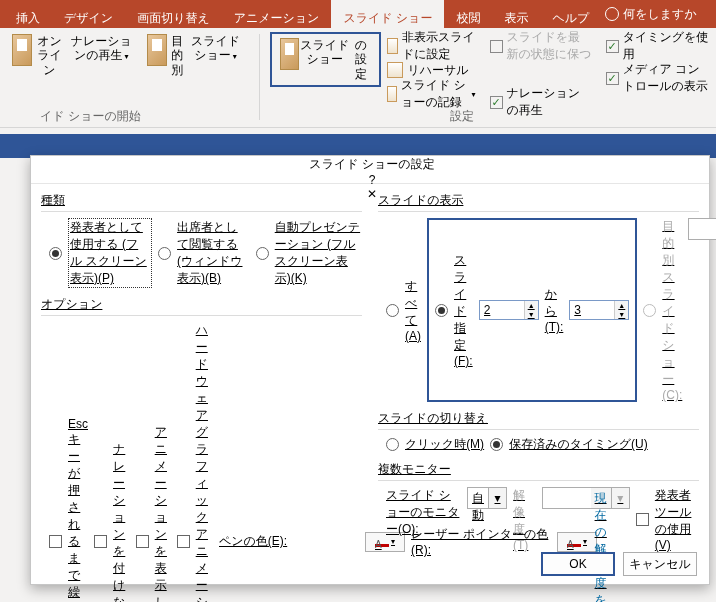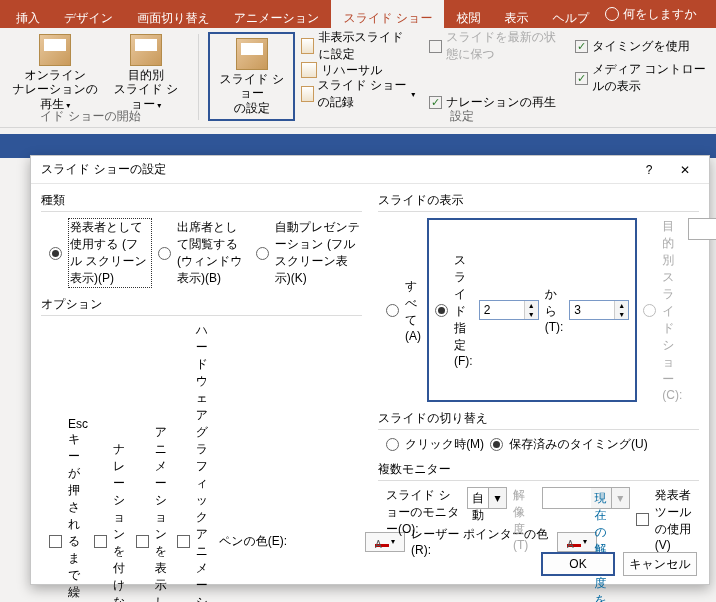--- a/index.html
+++ b/index.html
@@ -9,21 +9,21 @@
 .tabs { display: flex; align-items: center; height: 28px; background: #b7472a; color: #fff; padding-left: 4px; }
 .tab { padding: 4px 12px; line-height: 28px; height: 28px; cursor: pointer; }
 .tab.active { background: #f3f2f1; color: #b7472a; }
 .tell-me { display: flex; align-items: center; margin-left: 4px; }
 .tell-me .bulb { width: 14px; height: 14px; border: 1px solid #fff; border-radius: 50%; margin-right: 4px; position: relative; }
 
 
 .ribbon { display: flex; height: 100px; border-bottom: 1px solid #d6d6d6; background: #f3f2f1; position: relative; }
 .rgroup { display: flex; flex-direction: column; align-items: center; padding: 4px 6px; }
 .rgroup.buttons { flex-direction: row; align-items: flex-start; }
-.big-btn { display: flex; flex-direction: column; align-items: center; justify-content: flex-start; width: auto; padding: 2px 6px; text-align: center; line-height: 1.2; }
+.big-btn { display: flex; flex-direction: row; align-items: flex-start; justify-content: flex-start; width: auto; padding: 2px 6px; text-align: center; line-height: 1.2; }
 .big-btn .icon { width: 32px; height: 32px; margin-bottom: 2px; background: linear-gradient(135deg,#e8c79c 0%, #c99a5b 100%); border: 1px solid #b38b4a; position: relative; }
 .big-btn .icon::after { content:""; position:absolute; top:4px; left:4px; right:4px; height:12px; background:#fff; }
 .big-btn span { }
 .arrow-down { font-size: 8px; margin-left: 2px; }
 .highlight-box { border: 2px solid #2f5597; }
 .sep { width: 1px; background: #d6d6d6; height: 86px; margin: 6px 4px 0 4px; }
 
 .opt-col { display: flex; flex-direction: column; gap: 4px; padding-top: 4px; }
 .opt-row { display: flex; align-items: center; height: 20px; }
 .opt-row .mini-icon { width: 16px; height: 16px; margin-right: 4px; border: 1px solid #c99a5b; background: linear-gradient(#fff,#efe3ce); }
@@ -31,25 +31,25 @@
 .chk.checked::after { content: "✓"; color: #2a7a2a; font-size: 11px; line-height: 11px; }
 .disabled { color: #aaa; }
 .group-caption { position: absolute; bottom: 2px; color: #666; }
 .group-caption.start { left: 40px; }
 .group-caption.settings { left: 450px; }
 
 .blue-strip { height: 24px; background: #2f5597; margin-top: 6px; }
 
 
 .dialog { position: absolute; top: 155px; left: 30px; width: 680px; height: 430px; background: #fff; border: 1px solid #c6c6c6; box-shadow: 0 4px 12px rgba(0,0,0,0.3); }
-.dlg-title { display: flex; align-items: center; height: 28px; border-bottom: 1px solid #e6e6e6; padding: 0 6px 0 10px; }
+.dlg-title { display: flex; align-items: center; height: 28px; border-bottom: 1px solid #e6e6e6; padding: 0 6px 0 10px; flex-direction: column; }
 .dlg-title .title-text { flex: 1; }
 .dlg-title .win-btn { width: 36px; height: 22px; display: flex; align-items:center; justify-content:center; }
 .dlg-body { display: flex; padding: 8px 10px; height: 360px; }
-.col { flex: 1; min-width: 0; }
+.col { flex: 1; min-width: 0; text-decoration: underline; }
 .col.left { padding-right: 8px; }
 .col.right { padding-left: 8px; }
 
 .field { margin-bottom: 8px; }
 .fld-label { padding-bottom: 2px; }
 .fld-hr { border: none; border-top: 1px solid #dcdcdc; margin-bottom: 6px; }
 .fld-body { padding-left: 8px; display: flex; flex-direction: row; gap: 6px; }
 .radio-row, .chk-row { display: flex; align-items: center; gap: 6px; }
 .radio { width: 13px; height: 13px; border: 1px solid #666; border-radius: 50%; flex: 0 0 13px; display:flex; align-items:center; justify-content:center; }
 .radio.checked::after { content:""; width: 7px; height: 7px; border-radius:50%; background:#333; }

